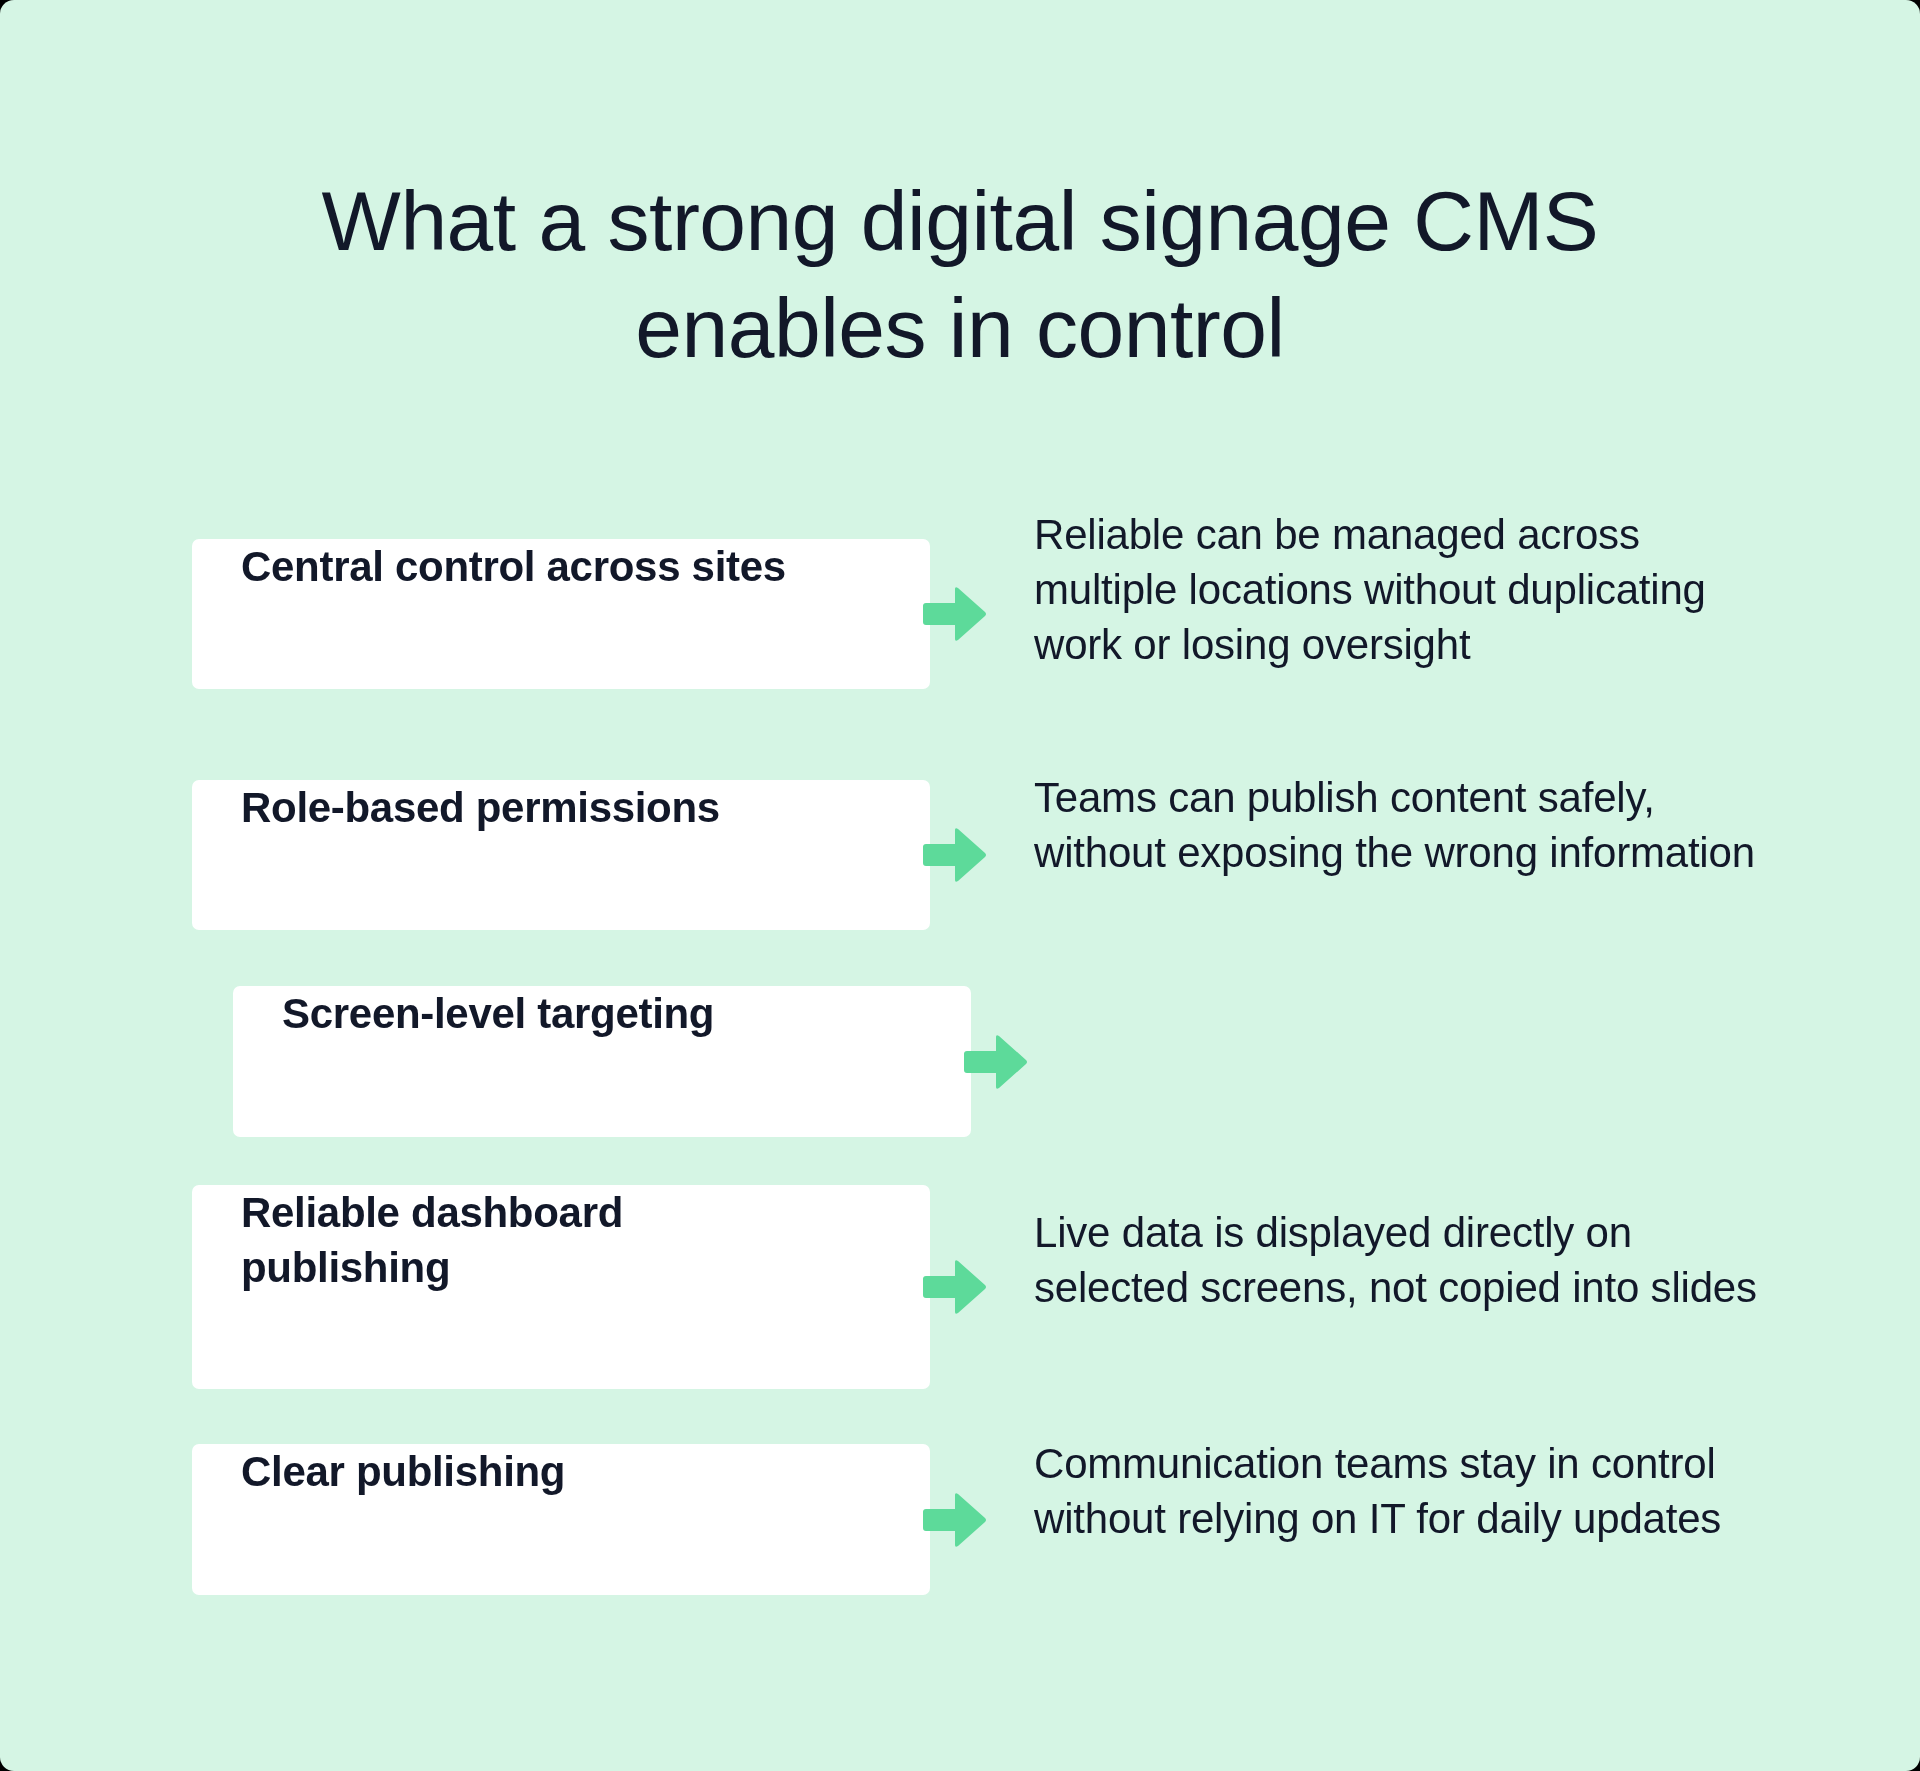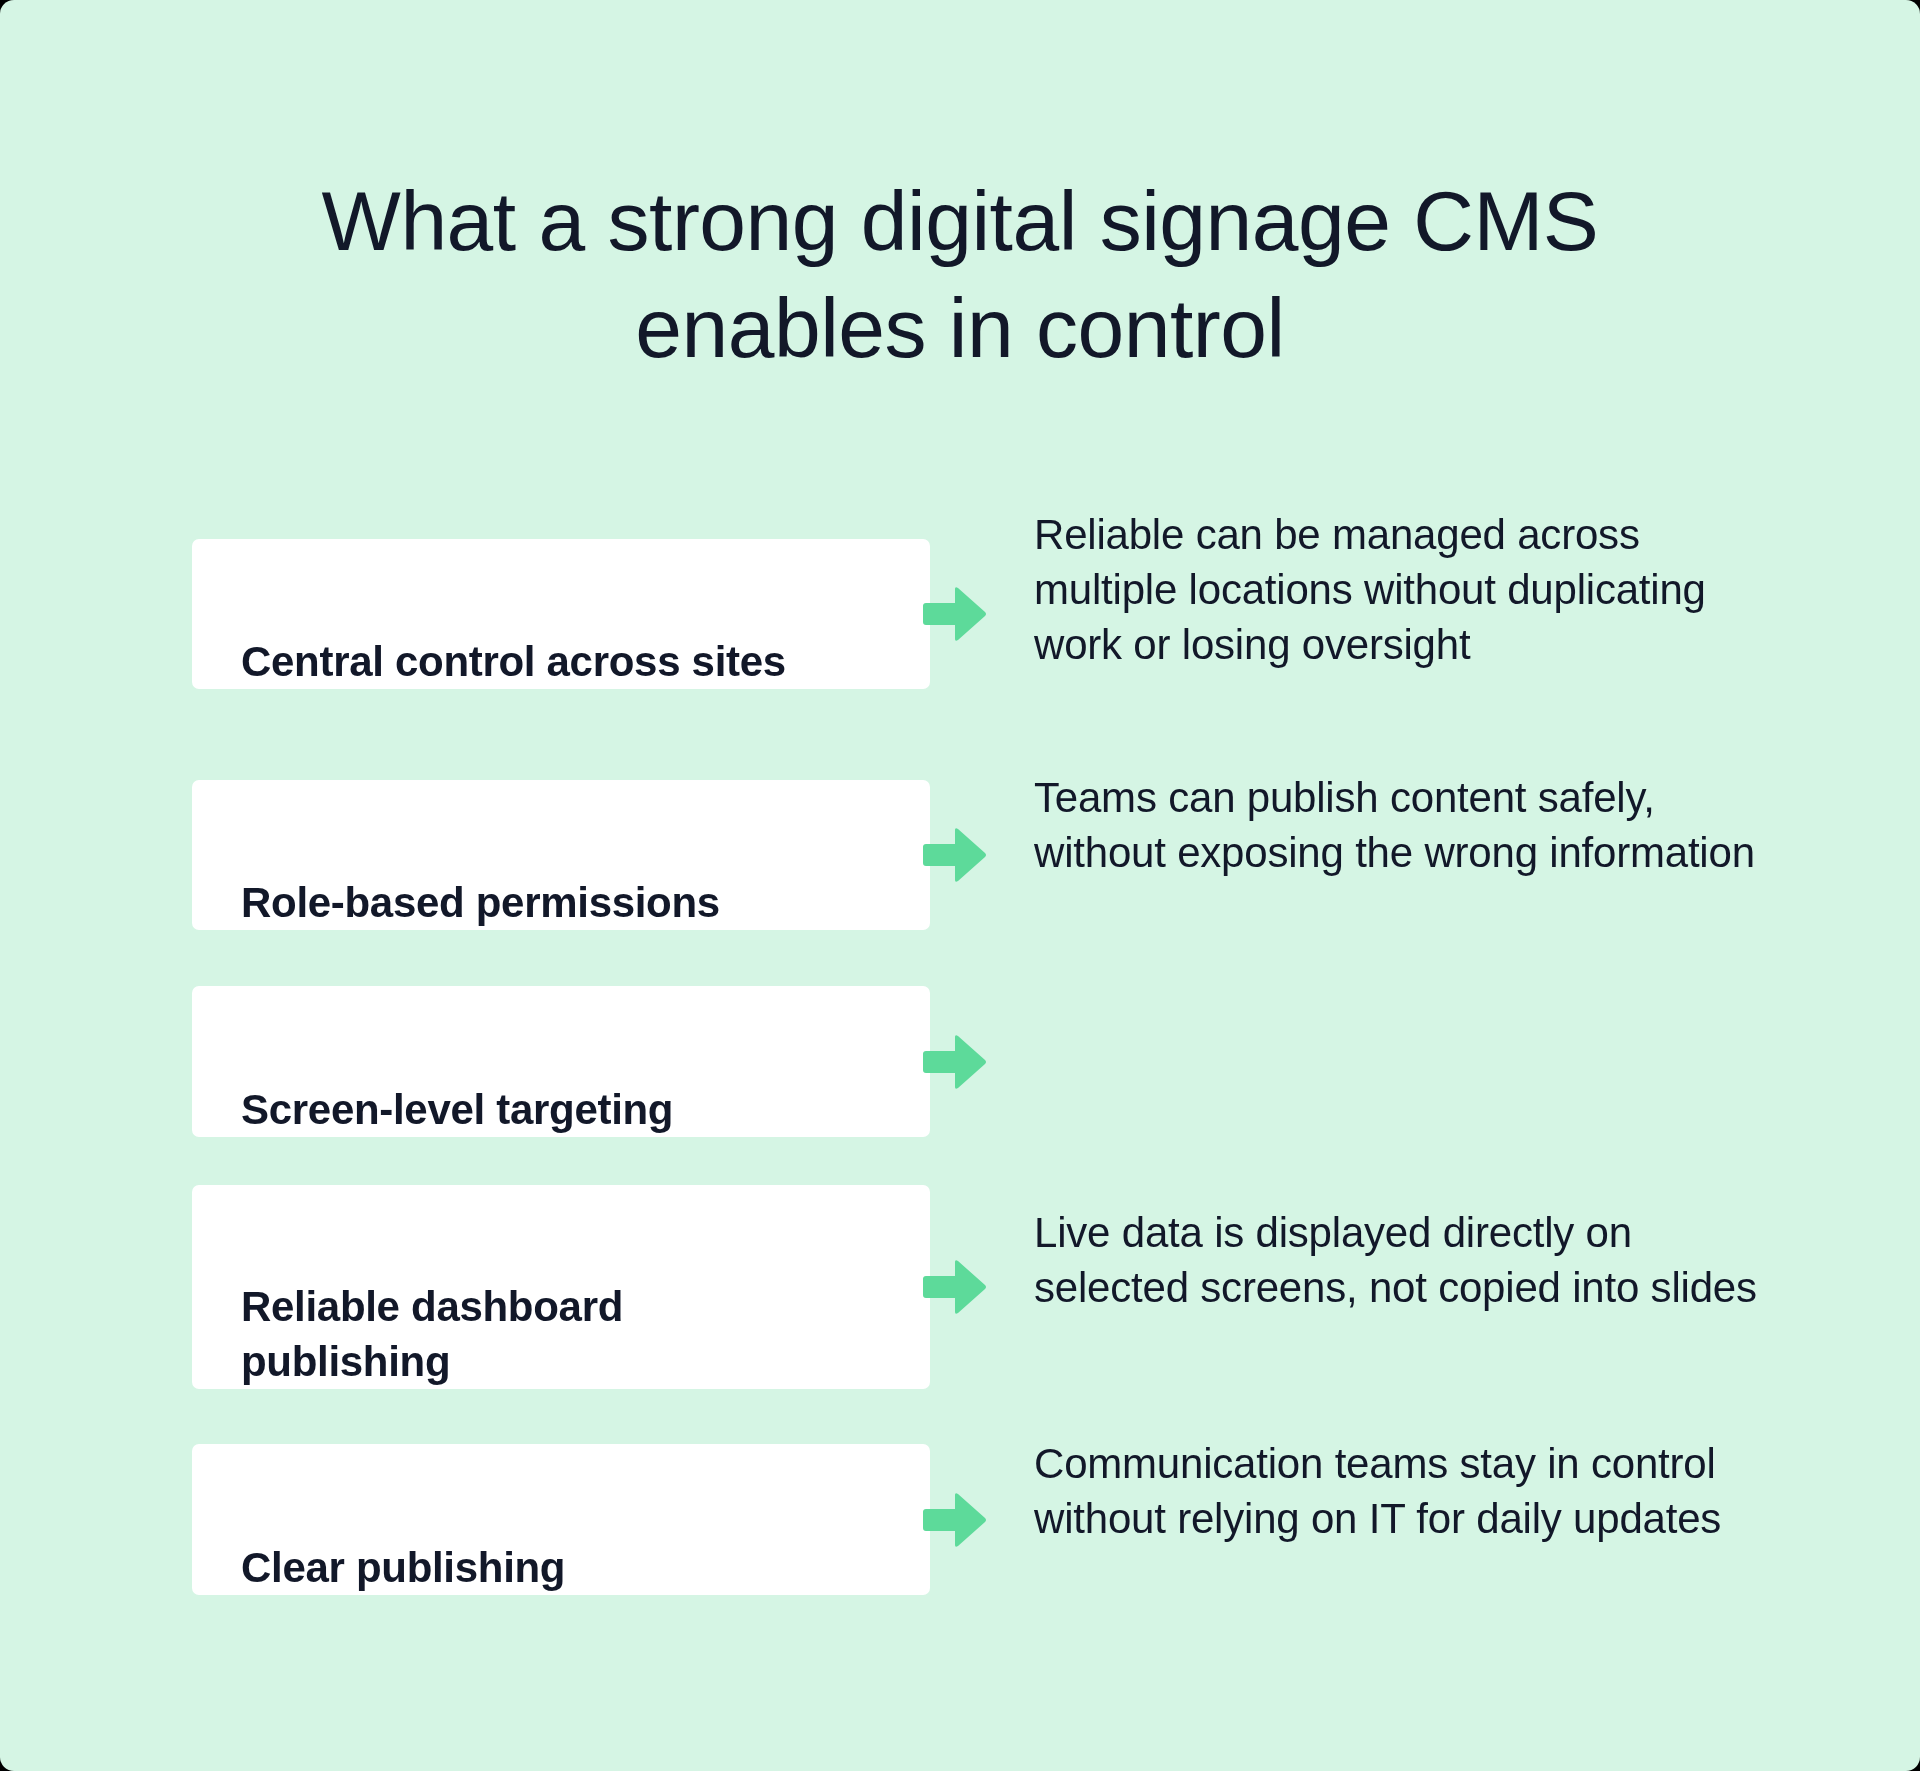--- a/index.html
+++ b/index.html
@@ -40,21 +40,21 @@
       width: 1560px;
     }
     .card {
       position: absolute;
       left: 0;
       top: 0;
       width: 738px;
       background: #FFFFFF;
       border-radius: 7px;
       display: flex;
-      align-items: flex-end;
+      align-items: flex-start;
       box-sizing: border-box;
       padding-left: 49px;
       padding-right: 30px;
     }
     .card-label {
       font-size: 42px;
       font-weight: 700;
       line-height: 55px;
       letter-spacing: -0.3px;
     }
@@ -97,21 +97,21 @@
   <div class="row" style="top:780px; height:150px;">
     <div class="card" style="height:150px;">
       <span class="card-label">Role-based permissions</span>
     </div>
     <svg class="arrow" style="top:47px;" viewBox="0 0 66 56">
       <path d="M2 20 Q2 17 5 17 L34 17 L34 3 Q34 0 37 2 L64 26 Q66 28 64 30 L37 54 Q34 56 34 53 L34 39 L5 39 Q2 39 2 36 Z" fill="#5DDA9A"></path>
     </svg>
     <div class="desc" style="top:-10px;">Teams can publish content safely, without exposing the wrong information</div>
   </div>
 
-  <div class="row" style="top:986px; height:151px;">
+  <div class="row" style="top:986px; height:151px;margin-left:41px;">
     <div class="card" style="height:151px;">
       <span class="card-label">Screen-level targeting</span>
     </div>
     <svg class="arrow" style="top:48px;" viewBox="0 0 66 56">
       <path d="M2 20 Q2 17 5 17 L34 17 L34 3 Q34 0 37 2 L64 26 Q66 28 64 30 L37 54 Q34 56 34 53 L34 39 L5 39 Q2 39 2 36 Z" fill="#5DDA9A"></path>
     </svg>
   </div>
 
   <div class="row" style="top:1185px; height:204px;">
     <div class="card" style="height:204px;">

